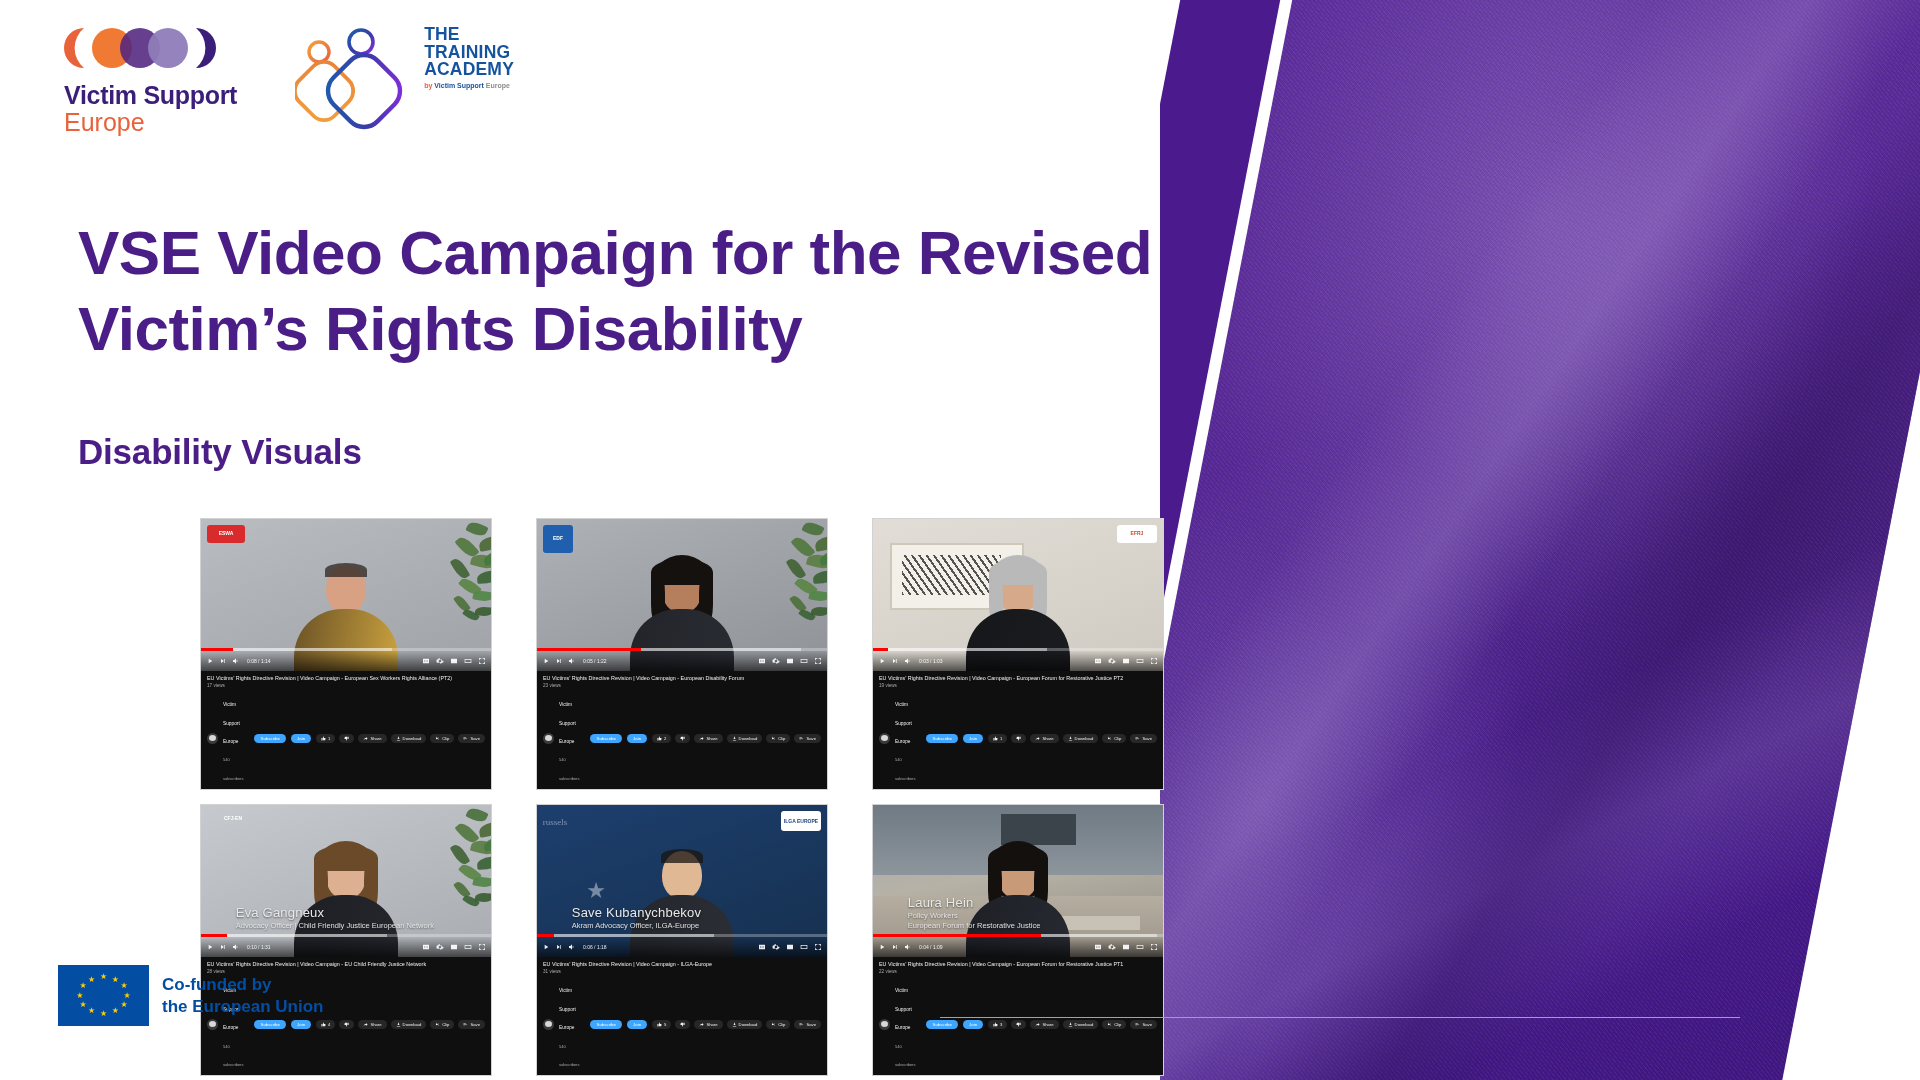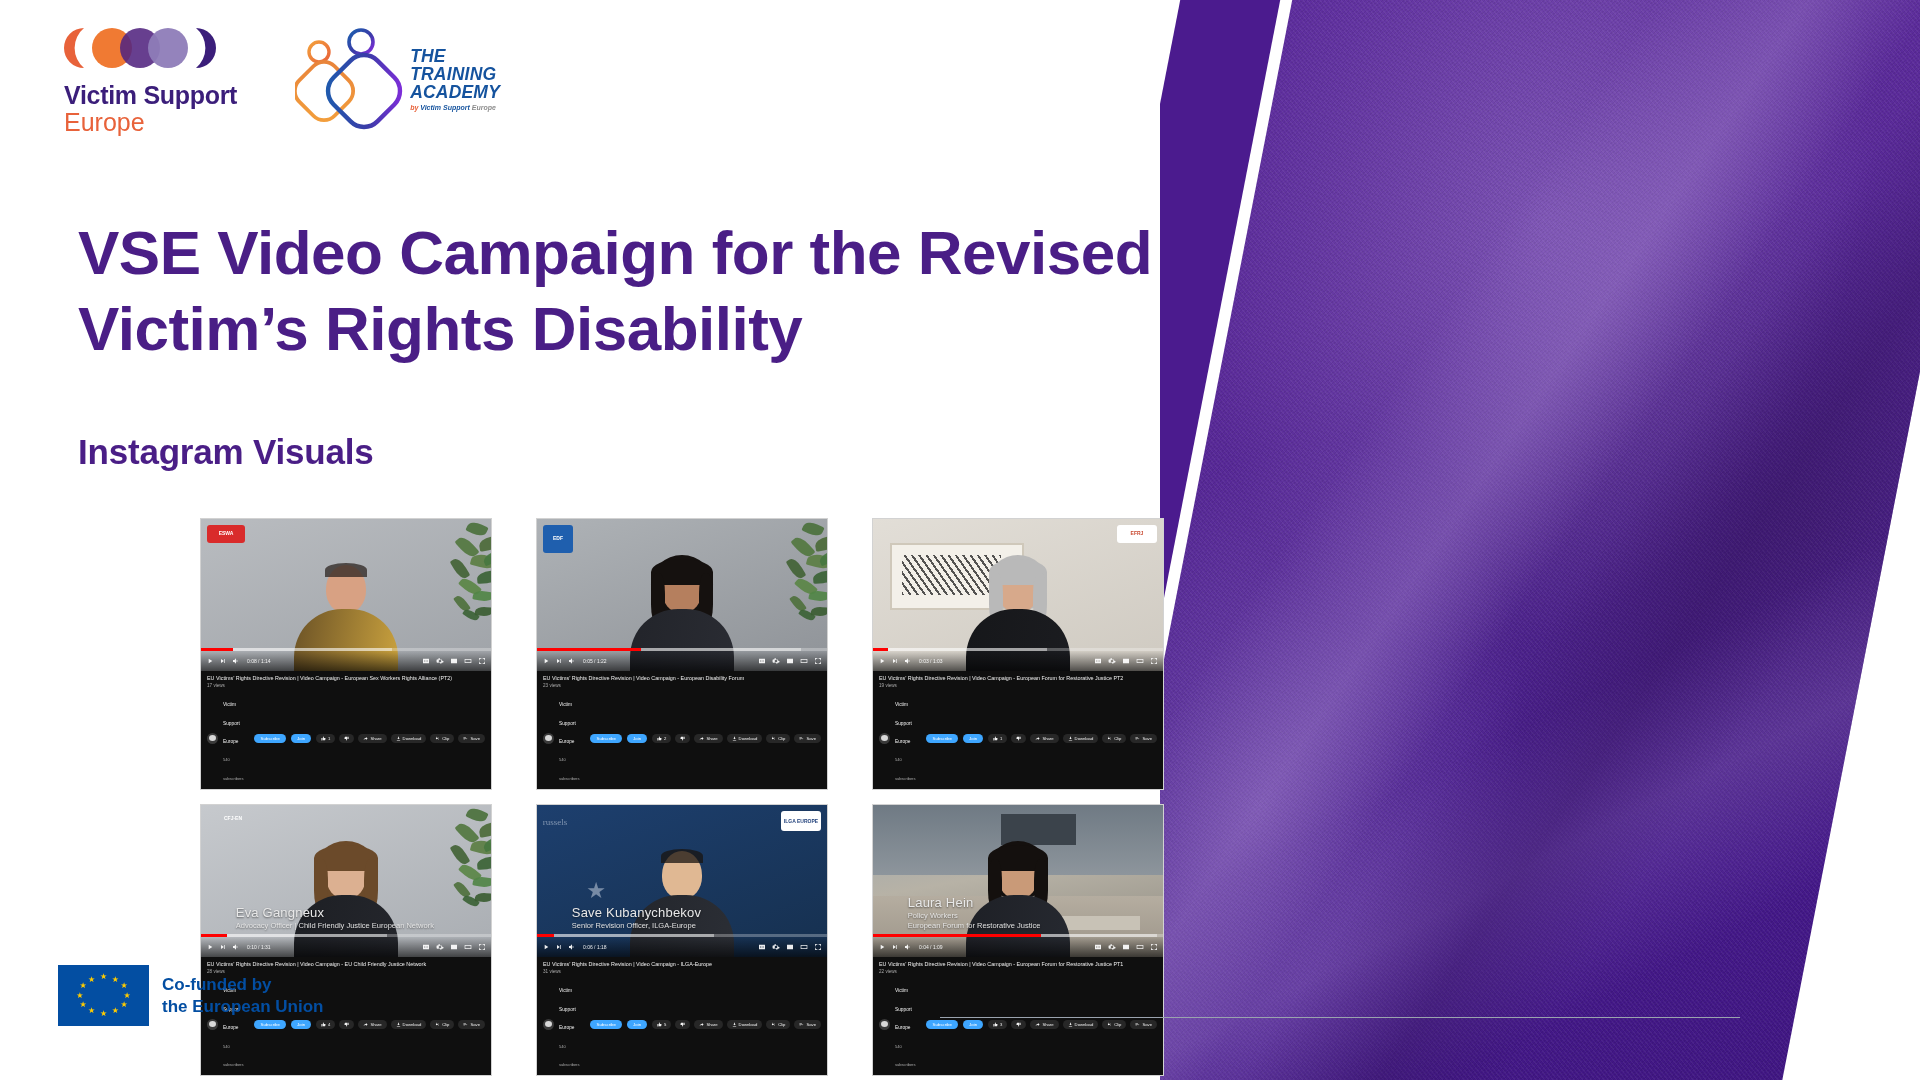--- a/index.html
+++ b/index.html
@@ -46,21 +46,21 @@
       linear-gradient(150deg, rgba(255,255,255,0) 62%, rgba(170,140,212,0.22) 72%, rgba(255,255,255,0) 84%);
   }
 
   
   #logo-row { position:absolute; left:64px; top:24px; display:flex; align-items:center; gap:58px; }
 
   .vse-logo { display:block; }
   .vse-word { font-weight:bold; font-size:25px; color:#3B1E7A; letter-spacing:-0.3px; line-height:1.05; margin-top:6px;}
   .vse-europe { font-size:25px; color:#E8623A; line-height:1.05; margin-top:1px;}
 
-  .ta-logo { display:flex; align-items:center; gap:3px;font-style:italic; }
+  .ta-logo { display:flex; gap:17px; }
   .ta-text { line-height:1.02; }
   .ta-text .l { font-weight:bold; font-size:17.5px; color:#15539E; letter-spacing:.2px; display:block;}
   .ta-by { font-size:7px; font-weight:bold; margin-top:3px; display:block; }
   .ta-by .o { color:#E8623A; }
   .ta-by .b { color:#15539E; }
   .ta-by .g { color:#8C8C8C; }
 
   
   #title {
     position:absolute; left:78px; top:215px; width:1110px;
@@ -193,21 +193,21 @@
     <div class="ta-text">
       <span class="l">THE</span>
       <span class="l">TRAINING</span>
       <span class="l">ACADEMY</span>
       <span class="ta-by"><span class="o">by </span><span class="b">Victim Support</span><span class="g"> Europe</span></span>
     </div>
   </div>
 </div>
 
 <h1 id="title">VSE Video Campaign for the Revised Victim’s Rights Disability</h1>
-<h2 id="subtitle">Instagram Visuals</h2>
+<h2 id="subtitle">Disability Visuals</h2>
 
 <div id="video-grid">
     <div class="video-card">
     <div class="video-stage">
       <div class="video-scene">
           <div class="bg-wall" style="background:linear-gradient(160deg,#b9bcc0,#9fa3a8)"></div>
           <div class="person" style="width:120px;height:120px;">
             <div class="head" style="width:40px;height:48px;top:14px;background:#d8a183;"></div>
             <div style="position:absolute;left:50%;transform:translateX(-50%);top:12px;width:42px;height:14px;background:#2c2420;border-radius:50% 50% 0 0;opacity:.75;"></div>
             <div class="torso" style="width:104px;height:62px;bottom:0;background:linear-gradient(100deg,#6b5226,#caa23e);"></div>
@@ -719,21 +719,21 @@
           <div style="position:absolute;left:2%;top:8%;width:36%;height:26%;color:#cfd8e6;font-size:9px;line-height:1.25;opacity:.55;font-family:'Liberation Serif',serif;">russels</div>
           <div style="position:absolute;left:17%;top:48%;color:#e8eef8;opacity:.45;font-size:22px;">★</div>
           <div class="person" style="width:120px;height:120px;">
             <div class="head" style="width:40px;height:48px;top:14px;background:#e0b893;"></div>
             <div style="position:absolute;left:50%;transform:translateX(-50%);top:12px;width:42px;height:14px;background:#1a1410;border-radius:50% 50% 0 0;opacity:.75;"></div>
             <div class="torso" style="width:104px;height:62px;bottom:0;background:linear-gradient(100deg,#23262c,#2b2e35);"></div>
           </div>
           <div class="org-badge" style="right:6px;top:6px;width:40px;height:20px;background:#ffffff;color:#1f3f7a;border-radius:3px;padding:1px;">ILGA EUROPE</div>
           <div class="name-overlay">
                 <div class="nm">Save Kubanychbekov</div>
-            <div class="rl">Senior Revision Officer, ILGA-Europe</div>
+            <div class="rl">Akram Advocacy Officer, ILGA-Europe</div>
               </div>
         </div>
 
       <div class="progress-wrap">
         <div class="progress-buffer" style="width:61%"></div>
         <div class="progress-played" style="width:6%"></div>
       </div>
 
       <div class="controls-row">
         <span class="ctrl">

